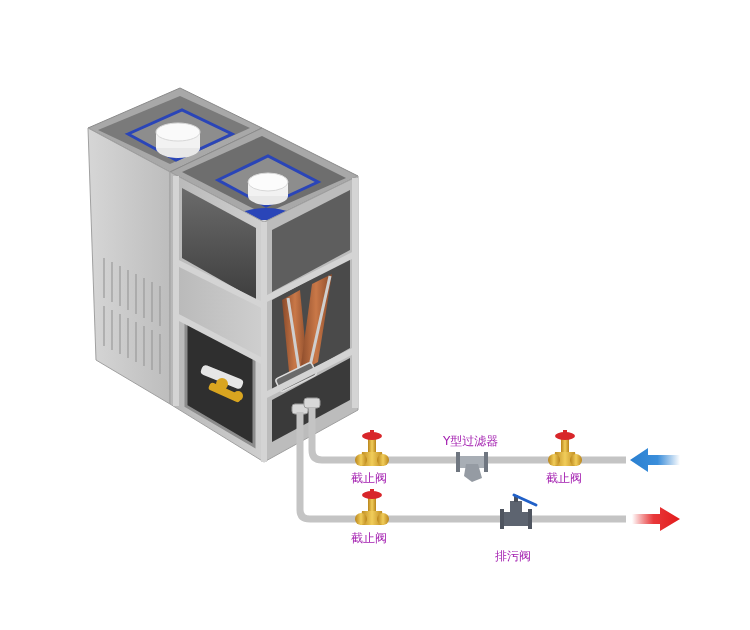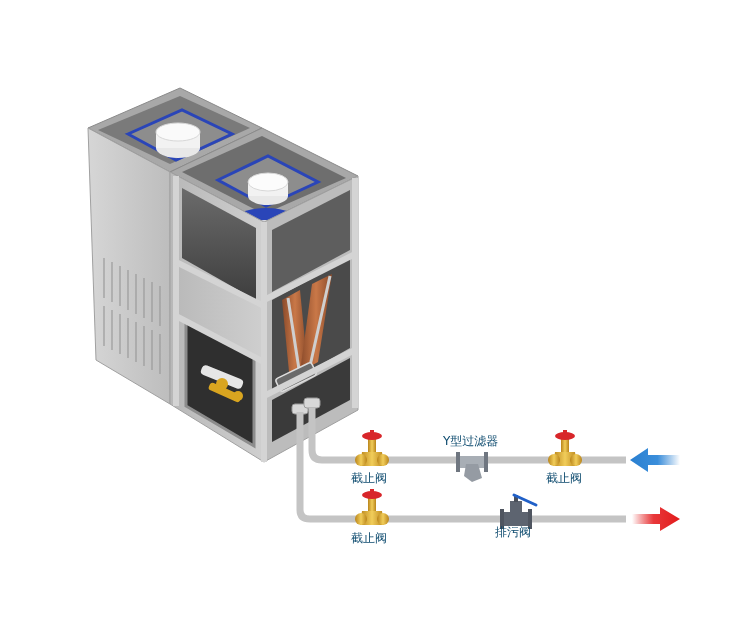--- a/index.html
+++ b/index.html
@@ -1,19 +1,19 @@
 <!DOCTYPE html>
 <html><head>
 <meta charset="utf-8">
 <style>
   html, body { margin: 0; padding: 0; background: #ffffff; }
   body { width: 750px; height: 630px; position: relative; overflow: hidden;
          font-family: "DejaVu Sans", "Liberation Sans", sans-serif; }
   #stage { position: absolute; left: 0; top: 0; width: 750px; height: 630px; }
-  .label { position: absolute; font-size: 12px; color: #0c4a6e; white-space: nowrap;
+  .label { position: absolute; font-size: 12px; color: #a21caf; white-space: nowrap;
            font-family: "DejaVu Sans", sans-serif; letter-spacing: 0px; }
 </style>
 </head>
 <body>
 
 <div id="stage">
 <svg width="750" height="630" viewBox="0 0 750 630" xmlns="http://www.w3.org/2000/svg">
   <defs>
     <linearGradient id="gSide" x1="0" y1="0" x2="1" y2="0">
       <stop offset="0" stop-color="#d6d6d6"></stop>
@@ -189,14 +189,14 @@
     <rect x="-2" y="-24" width="4" height="7" fill="#4a505a"></rect>
     <line x1="-2" y1="-24" x2="20" y2="-14" stroke="#2060c8" stroke-width="3" stroke-linecap="round"></line>
   </g>
 </svg>
 
   
   <span class="label" style="left:351px; top:470px;">截止阀</span>
   <span class="label" style="left:443px; top:433px;">Y型过滤器</span>
   <span class="label" style="left:546px; top:470px;">截止阀</span>
   <span class="label" style="left:351px; top:530px;">截止阀</span>
-  <span class="label" style="left:495px; top:524px;">排污阀</span>
+  <span class="label" style="left:495px; top:548px;">排污阀</span>
 </div>
 
 </body></html>

